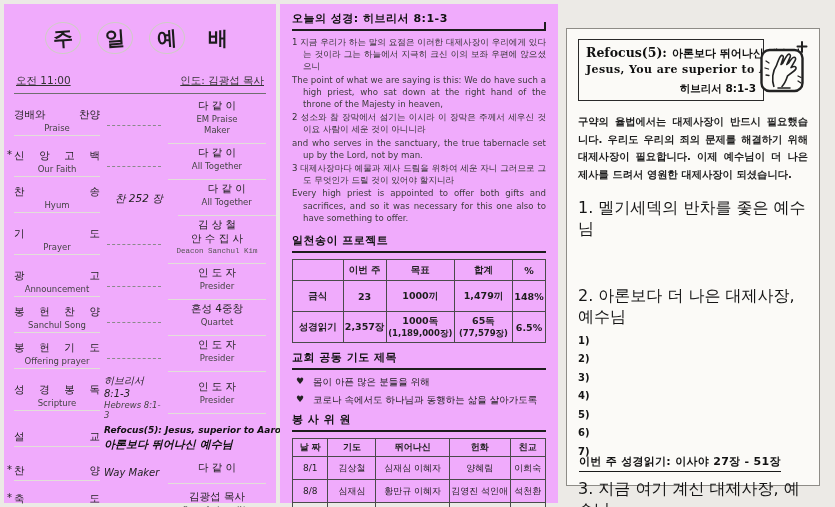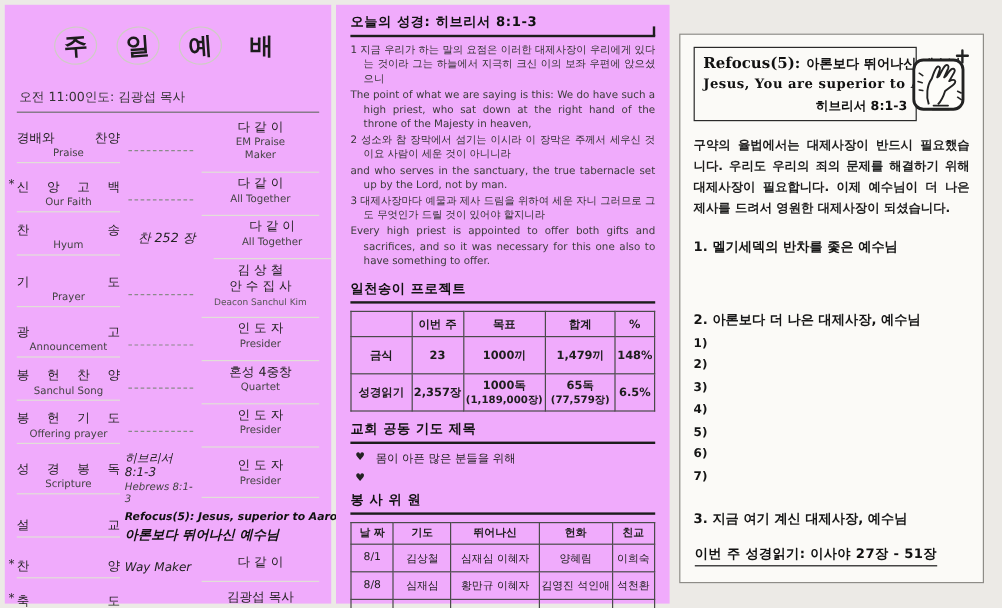--- a/index.html
+++ b/index.html
@@ -6,41 +6,41 @@
   .page{position:relative;width:835px;height:507px;background:#eceae6;overflow:hidden;
         font-family:"DejaVu Sans",sans-serif;color:#2a2a2a;}
   .panel{position:absolute;top:4px;height:499px;background:#f0abfc;}
 
   
   #left{left:4px;width:272px;padding:8px 10px;box-sizing:border-box;}
   .title{display:flex;justify-content:center;align-items:center;gap:16px;margin-top:10px;}
   .tchar{font-size:20px;font-weight:700;color:#1c1c1c;width:34px;height:30px;
          display:inline-flex;align-items:center;justify-content:center;}
   .circled{border:1.5px solid #cfccc5;border-radius:50%;transform:rotate(-4deg);}
-  .whead{display:flex;justify-content:flex-start;align-items:flex-end;
+  .whead{display:flex;justify-content:space-between;align-items:flex-end;
          border-bottom:1.5px solid #6f6f6f;padding:0 2px 5px 2px;margin-top:20px;
-         font-size:10.5px;color:#333;}
+         font-size:10.5px;color:#333;text-decoration:underline;}
   .wrows{margin-top:4px;}
   .wrow{display:flex;align-items:center;min-height:32px;padding:1px 0;}
   .lbl{width:86px;flex:0 0 86px;position:relative;border-bottom:1px solid #e2dfd8;padding-bottom:2px;}
   .lbl-ko{font-size:10.5px;font-weight:500;text-align:justify;text-align-last:justify;color:#222;}
   .lbl-en{font-size:8.5px;color:#444;text-align:center;margin-top:1px;}
   .star{position:absolute;left:-7px;top:0;font-size:10px;color:#222;}
   .mid{flex:1;display:flex;align-items:flex-start;justify-content:center;padding:0 4px;font-style:italic;}
   .mid.ctr{flex-direction:column;}
   .dash{flex:1;height:1px;border-bottom:1px dashed #8a8a8a;margin:0 3px;transform:translateY(3px);}
   .ct{font-size:10.5px;color:#222;padding:0 5px;white-space:nowrap;}
   .ct-a{font-size:10px;color:#222;}
   .ct-b{font-size:8.5px;color:#444;margin-top:1px;}
   .serm1{font-size:9px;font-weight:700;color:#111;white-space:nowrap;}
   .serm2{font-size:11px;font-weight:700;color:#111;margin-top:2px;white-space:nowrap;}
   .rgt{width:98px;flex:0 0 98px;text-align:center;border-bottom:1px solid #e2dfd8;padding-bottom:8px;}
   .r1{font-size:10.5px;color:#222;}
   .r2{font-size:8.5px;color:#444;margin-top:1px;}
-  .r3{font-size:7.5px;color:#555;margin-top:1px;}
+  .r3{font-size:7.5px;color:#555;margin-top:1px;font-family:Liberation Mono, monospace;}
 
   
   #mid{left:280px;width:278px;padding:7px 12px;box-sizing:border-box;}
   .sec{font-size:11px;font-weight:700;color:#111;border-bottom:2px solid #1d1d1d;
        padding-bottom:3px;position:relative;letter-spacing:0.5px;}
   .sec .tick{position:absolute;right:0;bottom:-1px;width:2px;height:8px;background:#1d1d1d;}
   .verses{margin-top:5px;}
   .vline{font-size:8.6px;line-height:1.42;color:#333;padding-left:11px;text-indent:-11px;
          text-align:justify;margin-bottom:1px;}
   .vline.en{color:#3c3c3c;}
@@ -69,21 +69,21 @@
   .hdrbox{border:1.5px solid #2a2a2a;width:186px;box-sizing:border-box;padding:5px 7px 4px 7px;}
   .h-line1{display:flex;align-items:baseline;gap:5px;white-space:nowrap;}
   .h-prefix{font-family:"DejaVu Serif",serif;font-size:12.5px;font-weight:700;color:#111;}
   .h-ko{font-size:11px;font-weight:700;color:#111;}
   .h-en{font-family:"DejaVu Serif",serif;font-size:11px;font-weight:700;color:#111;
         letter-spacing:0.4px;margin-top:2px;white-space:nowrap;}
   .h-ref{font-size:10.5px;font-weight:700;color:#111;text-align:right;margin-top:6px;}
   .hicon{position:absolute;right:-2px;top:0;}
   .intro{margin-top:12px;font-size:10.3px;font-weight:600;line-height:1.72;color:#1f1f1f;
          text-align:justify;}
-  .pt{font-size:11px;font-weight:700;color:#151515;}
+  .pt{font-size:16px;font-weight:400;color:#151515;}
   .pt1{margin-top:14px;} .pt2{margin-top:46px;}
   .subpt{font-size:10px;font-weight:700;color:#151515;margin-top:7px;line-height:1.15;}
   .pt3{margin-top:22px;}
   .rfoot{position:absolute;left:12px;bottom:13px;font-size:11px;font-weight:700;color:#111;
          border-bottom:1.5px solid #1a1a1a;padding-bottom:2px;letter-spacing:0.3px;}
 </style>
 </head>
 <body>
 
 <div class="page">
@@ -312,20 +312,21 @@
 
     <div class="gap2"></div>
     <div class="sec">교회 공동 기도 제목</div>
     <div class="bullets">
       <div class="bullet-line">
         <span class="heart">♥</span>
         <span>몸이 아픈 많은 분들을 위해</span>
         </div>
       <div class="bullet-line">
         <span class="heart">♥</span>
+        <span>코로나 속에서도 하나님과 동행하는 삶을 살아가도록</span>
         </div>
     </div>
 
     <div class="sec">봉 사 위 원</div>
     <table class="t2">
       <tbody>
           <tr>
         <th style="width:14%">날 짜</th>
         <th style="width:19%">기도</th>
         <th style="width:29%">뛰어나신</th>

